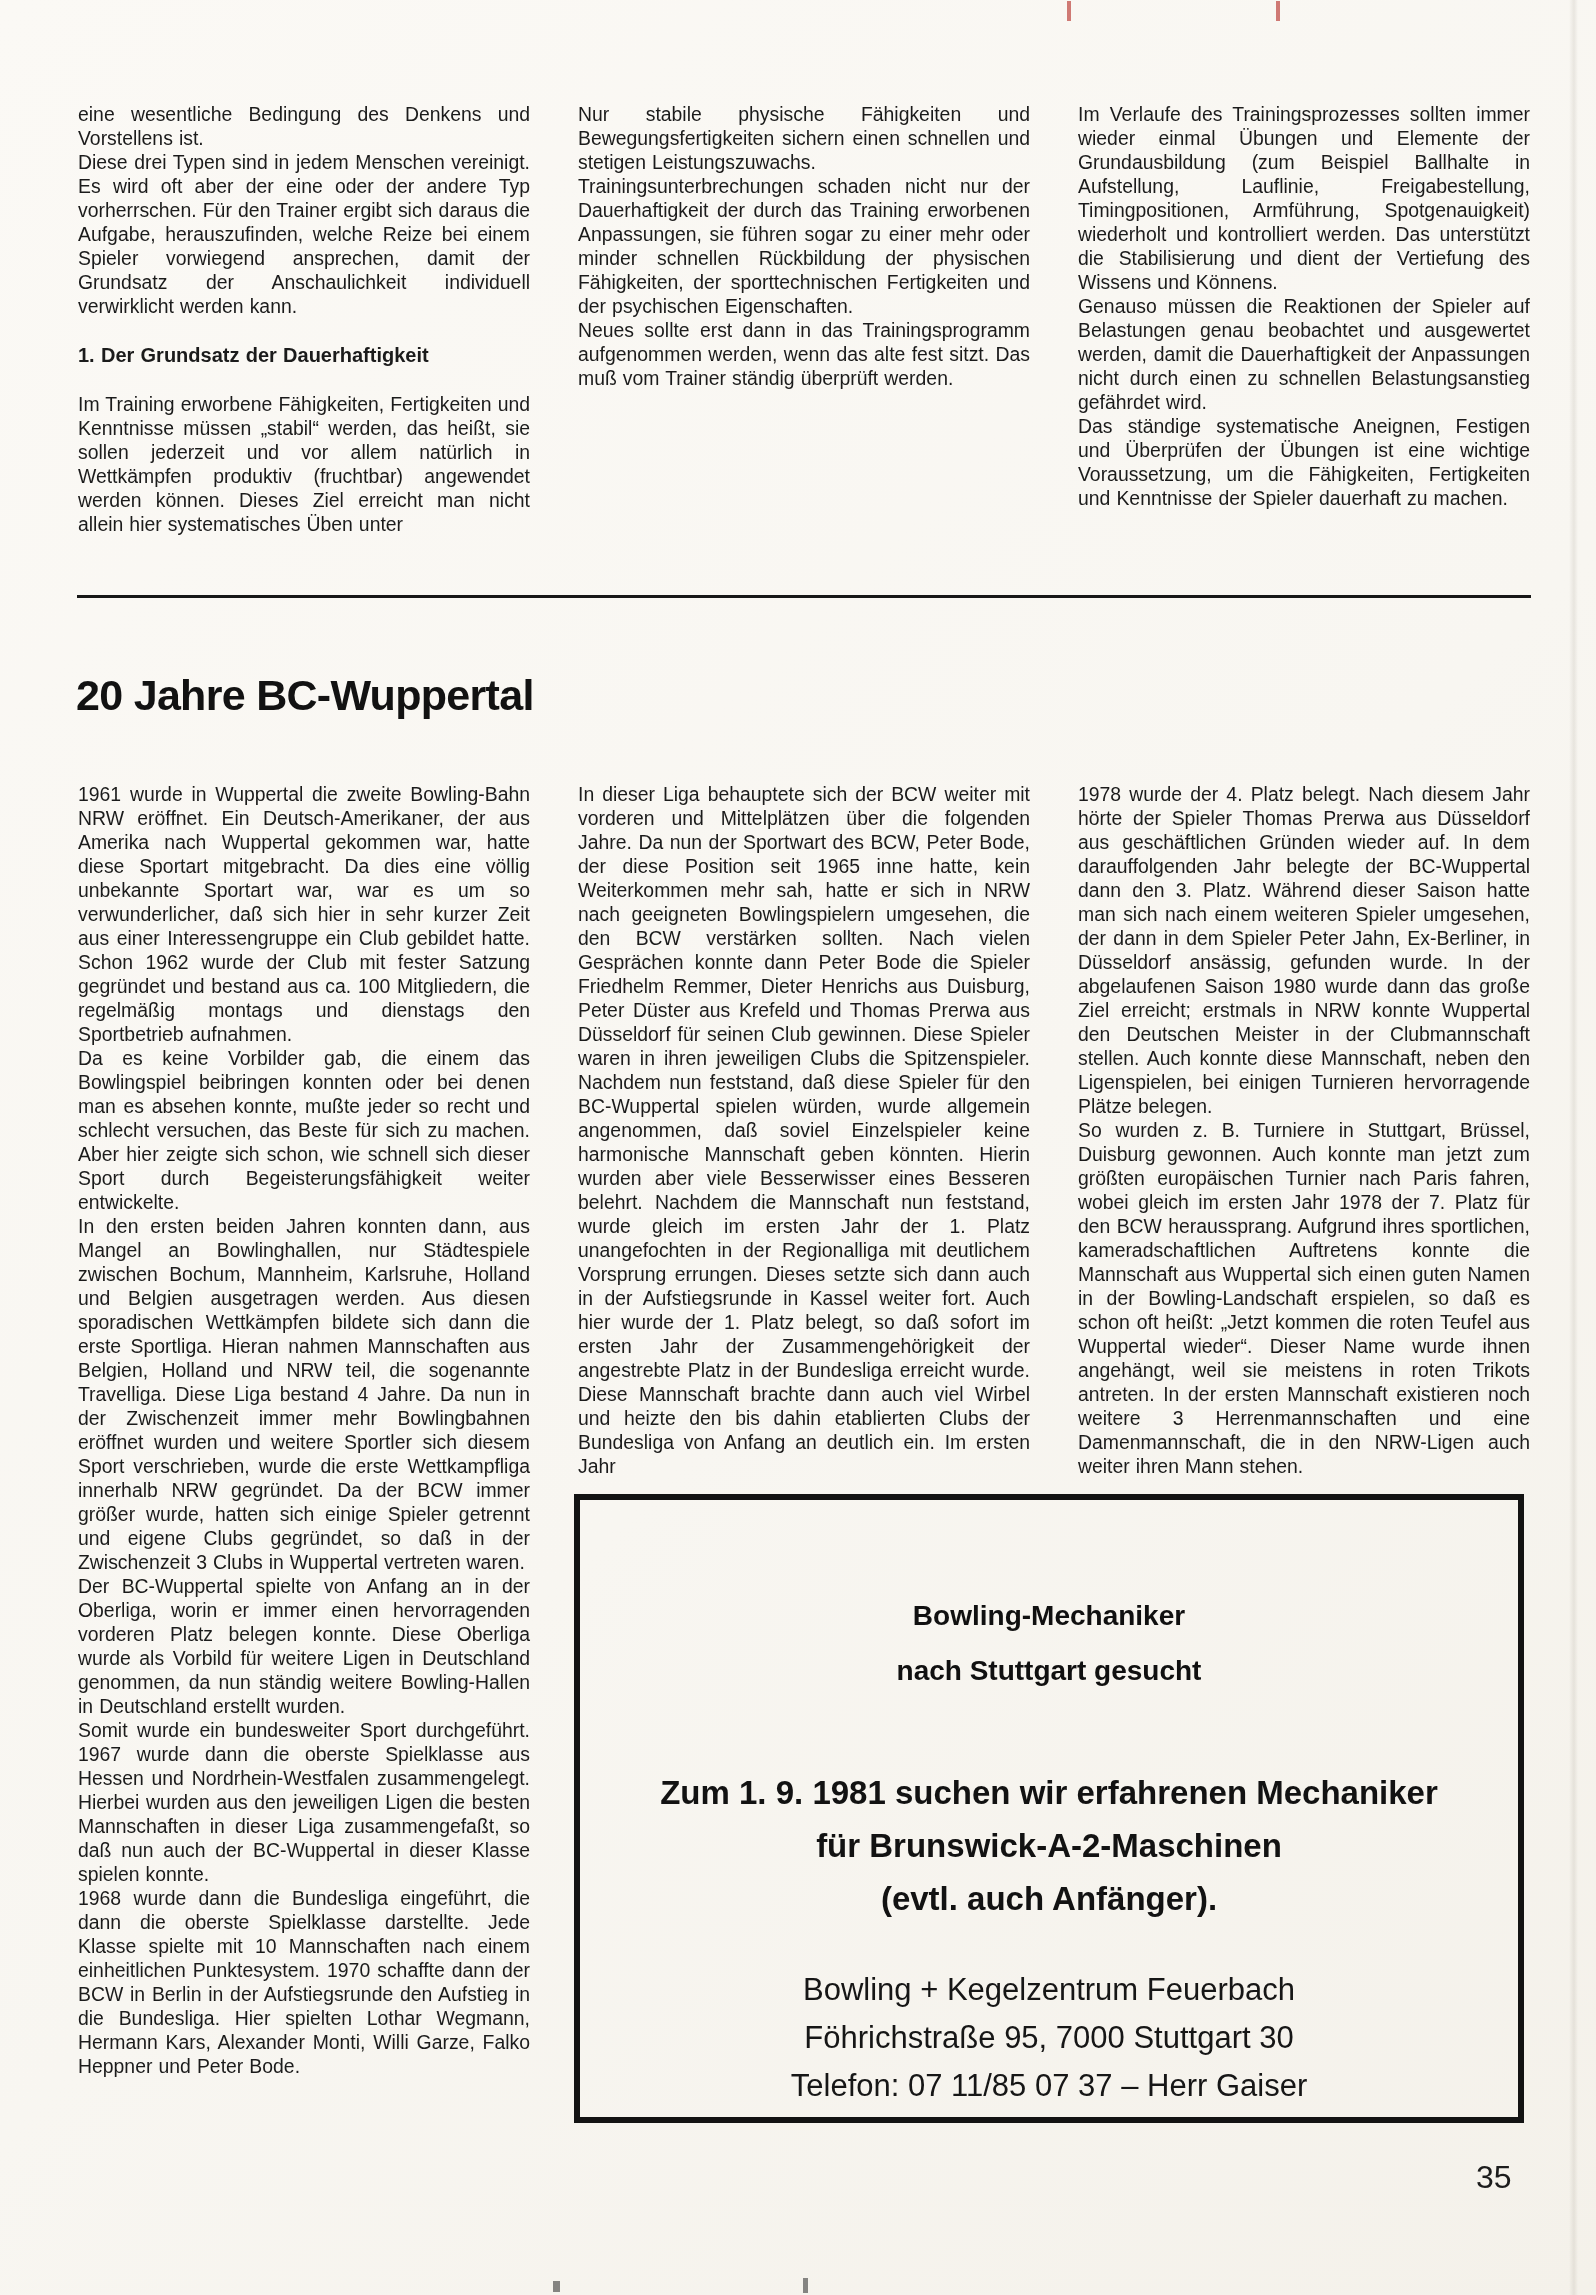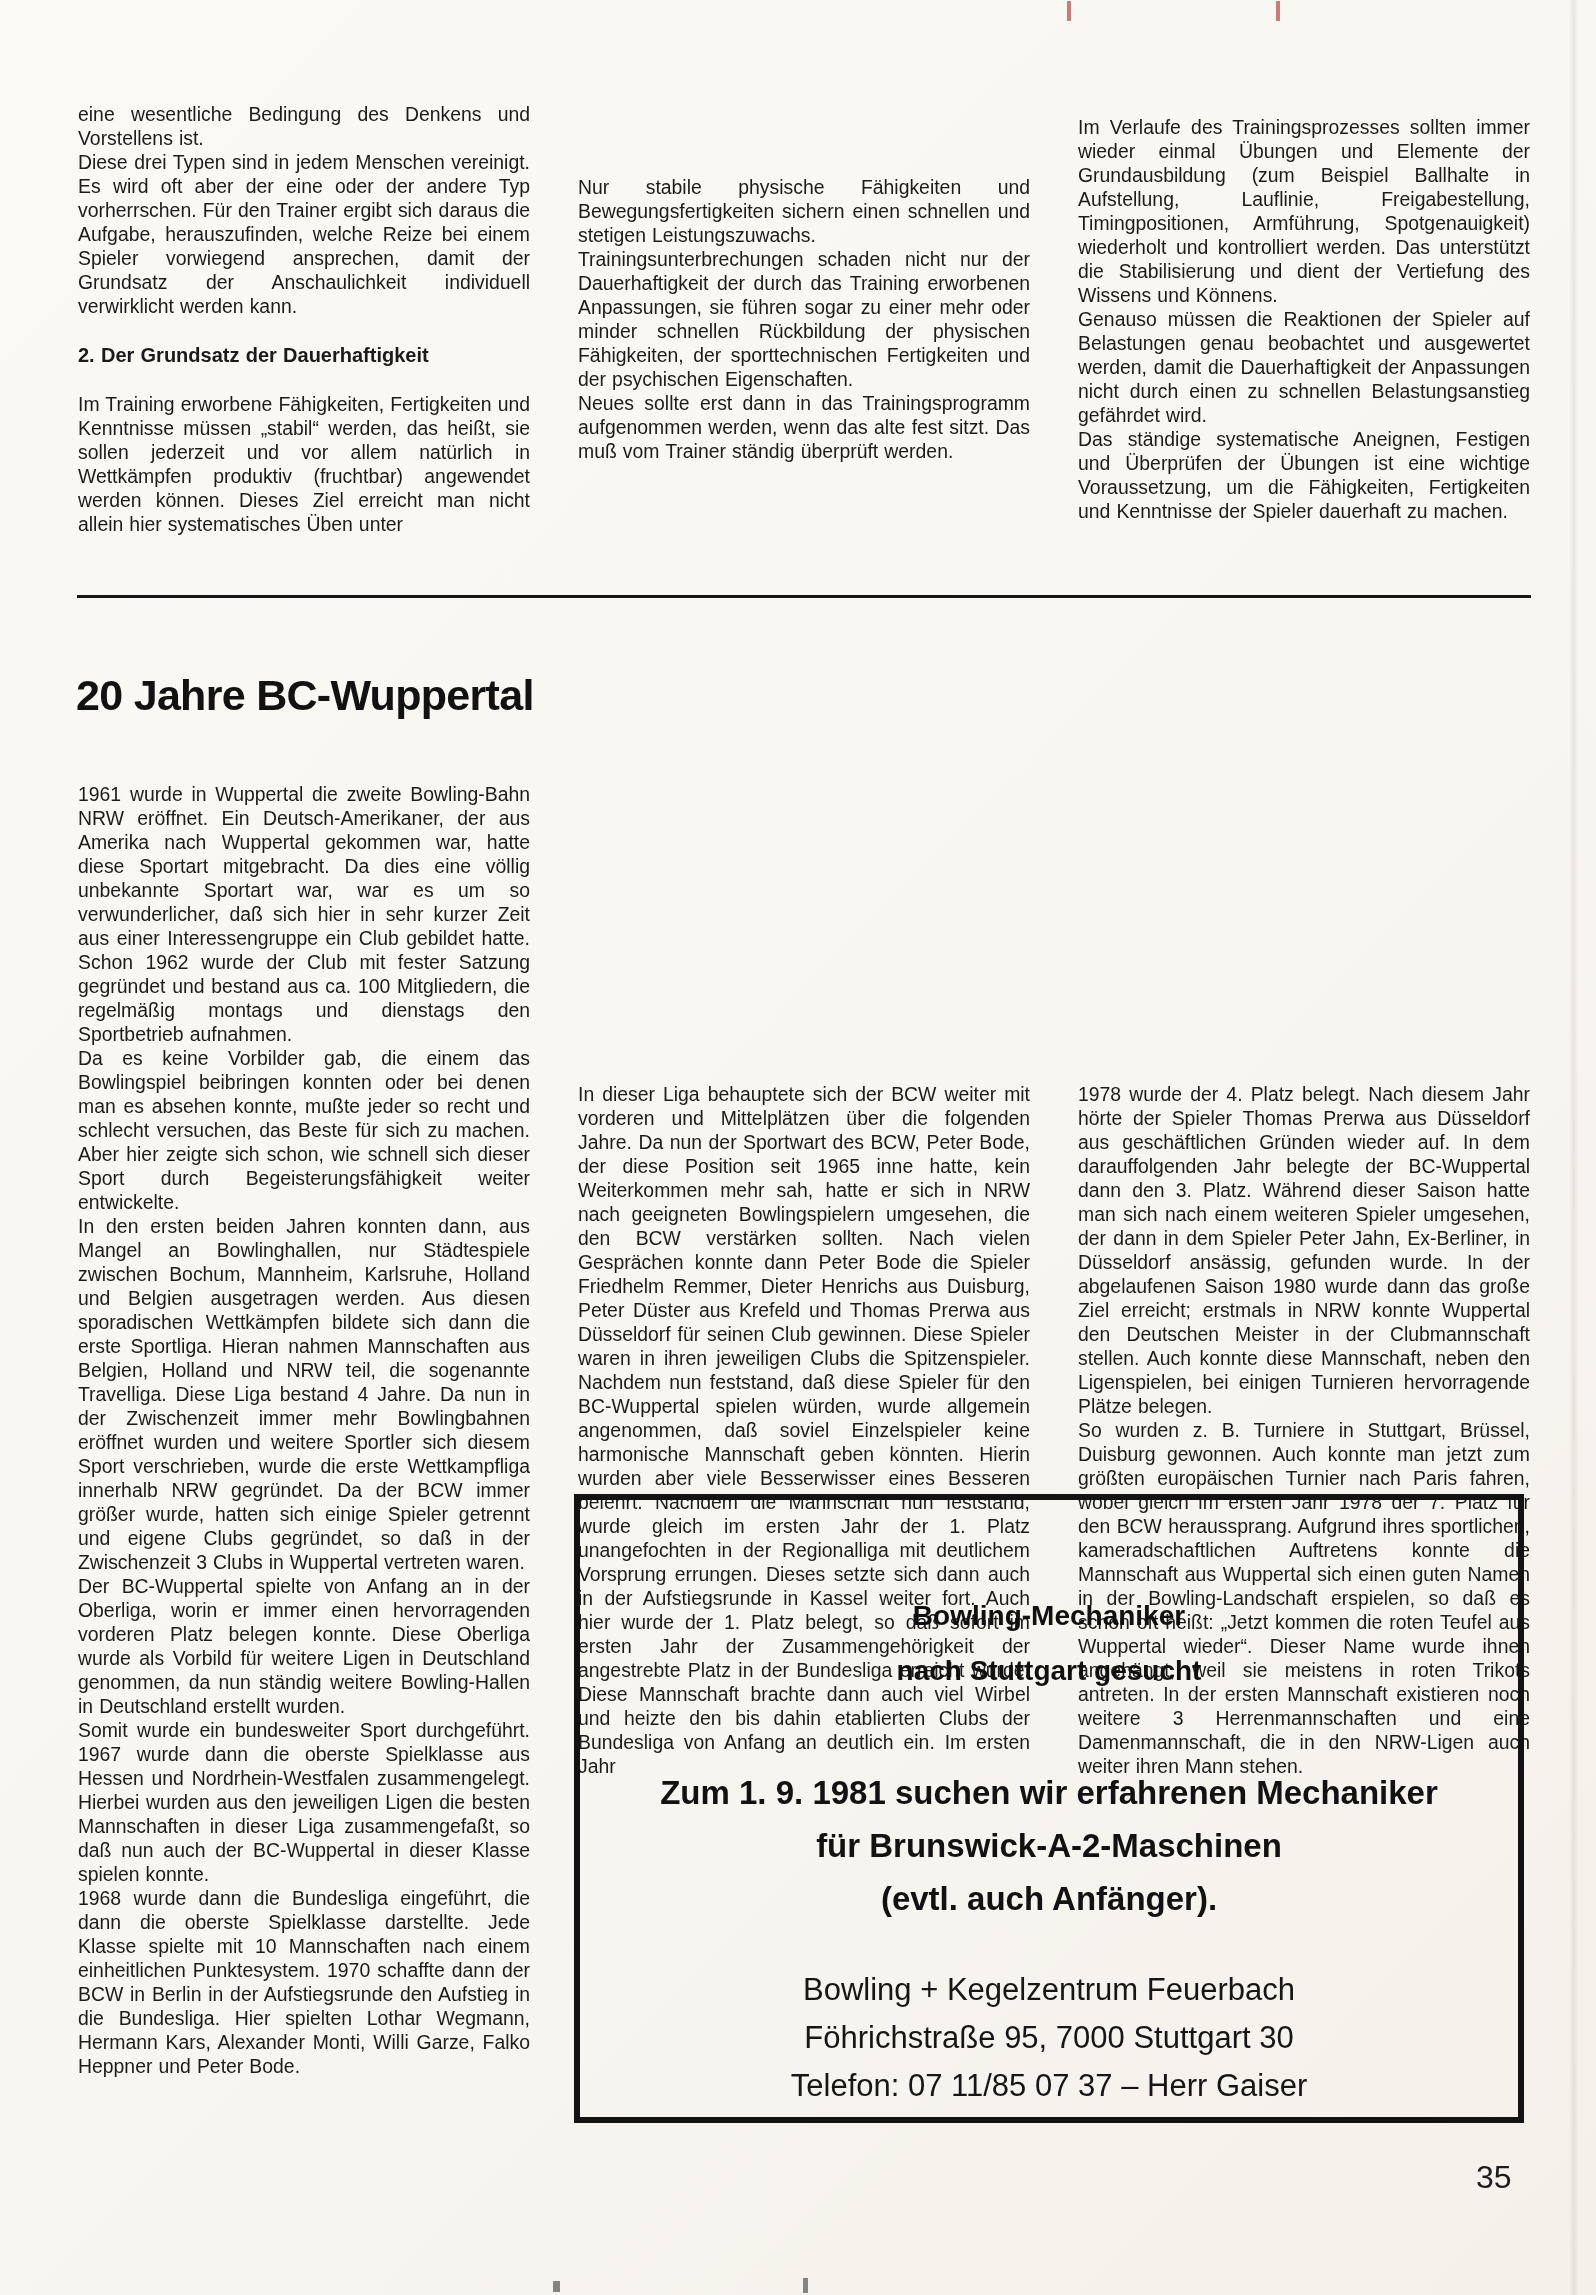--- a/index.html
+++ b/index.html
@@ -8,21 +8,21 @@
     width:1597px;height:2295px;
     background:linear-gradient(135deg,#fbf9f5 0%,#f8f6f1 55%,#f4f1ea 100%);
     font-family:"Liberation Sans","DejaVu Sans",sans-serif;
     color:#1b1b1b;
     overflow:hidden;
   }
   .edge-crease{
     position:absolute;top:0;right:19px;width:9.4px;height:2295px;
     background:linear-gradient(90deg,rgba(0,0,0,0) 0%,rgba(90,80,60,0.10) 55%,rgba(0,0,0,0) 100%);
   }
-  .cols{position:absolute;left:78px;width:1452px;display:flex;gap:48px;align-items:center;}
+  .cols{position:absolute;left:78px;width:1452px;display:flex;gap:48px;}
   .top-cols{top:102px;}
   .article-cols{top:782px;}
   .col{width:464px;font-size:19.4px;line-height:24px;text-align:justify;word-spacing:0.7px;}
   .col p{margin:0;}
   .subhead{font-weight:bold;margin:25px 0 25px 0 !important;text-align:left;font-size:20px;}
   .rule{position:absolute;left:77px;top:595px;width:1454px;height:3.3px;background:#171717;}
   .headline{
     position:absolute;left:76px;top:671px;margin:0;
     font-size:43px;font-weight:bold;letter-spacing:-0.7px;color:#121212;
   }
@@ -47,21 +47,21 @@
 <div class="page">
 
   <div class="edge-crease"></div>
   <div class="artifact a1"></div>
   <div class="artifact a2"></div>
 
   <div class="cols top-cols">
     <div class="col">
       <p>eine wesentliche Bedingung des Denkens und Vorstellens ist.</p>
       <p>Diese drei Typen sind in jedem Menschen vereinigt. Es wird oft aber der eine oder der andere Typ vorherrschen. Für den Trainer ergibt sich daraus die Aufgabe, herauszufinden, welche Reize bei einem Spieler vorwiegend ansprechen, damit der Grundsatz der Anschaulichkeit individuell verwirklicht werden kann.</p>
-      <p class="subhead">2. Der Grundsatz der Dauerhaftigkeit</p>
+      <p class="subhead">1. Der Grundsatz der Dauerhaftigkeit</p>
       <p>Im Training erworbene Fähigkeiten, Fertigkeiten und Kenntnisse müssen „stabil“ werden, das heißt, sie sollen jederzeit und vor allem natürlich in Wettkämpfen produktiv (fruchtbar) angewendet werden können. Dieses Ziel erreicht man nicht allein hier systematisches Üben unter</p>
     </div>
     <div class="col">
       <p>Nur stabile physische Fähigkeiten und Bewegungsfertigkeiten sichern einen schnellen und stetigen Leistungszuwachs.</p>
       <p>Trainingsunterbrechungen schaden nicht nur der Dauerhaftigkeit der durch das Training erworbenen Anpassungen, sie führen sogar zu einer mehr oder minder schnellen Rückbildung der physischen Fähigkeiten, der sporttechnischen Fertigkeiten und der psychischen Eigenschaften.</p>
       <p>Neues sollte erst dann in das Trainingsprogramm aufgenommen werden, wenn das alte fest sitzt. Das muß vom Trainer ständig überprüft werden.</p>
     </div>
     <div class="col">
       <p>Im Verlaufe des Trainingsprozesses sollten immer wieder einmal Übungen und Elemente der Grundausbildung (zum Beispiel Ballhalte in Aufstellung, Lauflinie, Freigabestellung, Timingpositionen, Armführung, Spotgenauigkeit) wiederholt und kontrolliert werden. Das unterstützt die Stabilisierung und dient der Vertiefung des Wissens und Könnens.</p>
       <p>Genauso müssen die Reaktionen der Spieler auf Belastungen genau beobachtet und ausgewertet werden, damit die Dauerhaftigkeit der Anpassungen nicht durch einen zu schnellen Belastungsanstieg gefährdet wird.</p>

